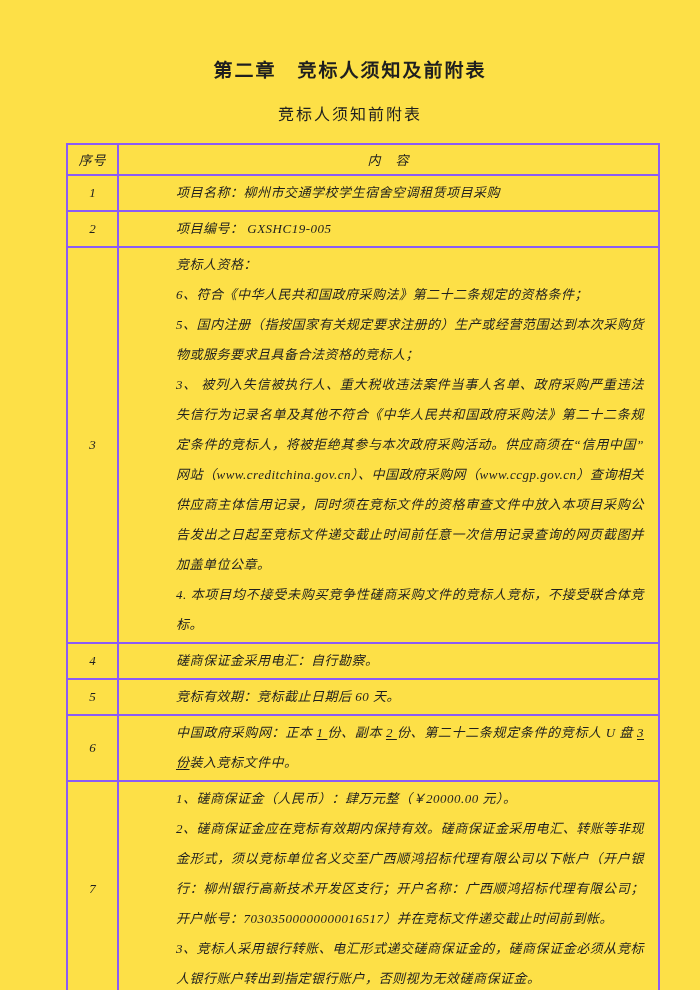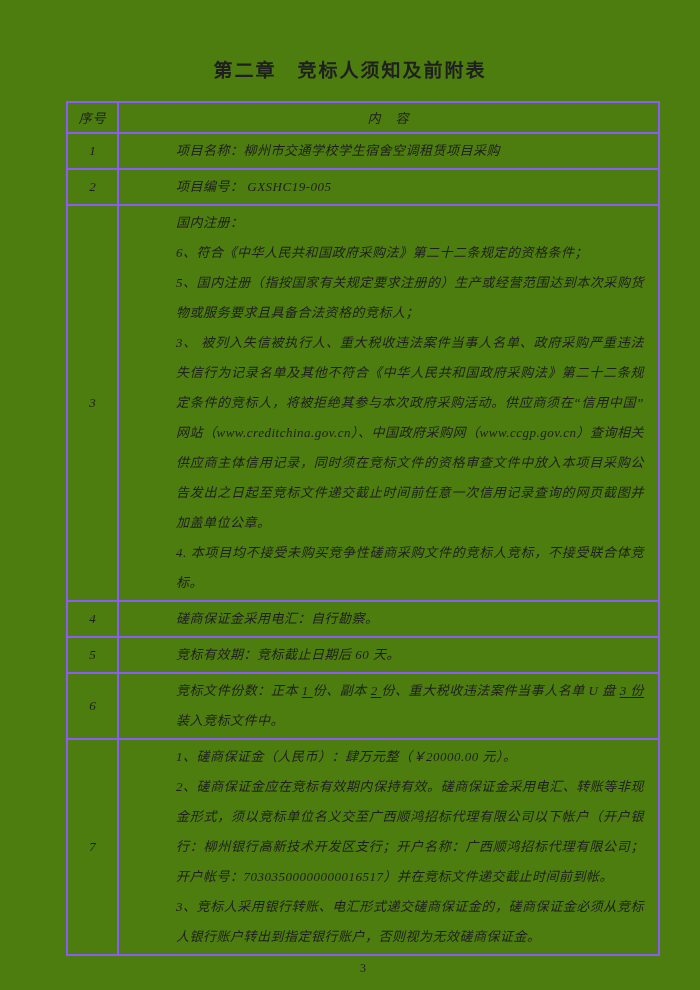--- a/index.html
+++ b/index.html
@@ -7,21 +7,21 @@
   body {
     width: 700px; height: 990px;
     font-family: "Liberation Serif", "DejaVu Serif", serif;
     color: #1f1f1f;
     position: relative;
     overflow: hidden;
   }
   .page {
     width: 700px; height: 990px;
     padding-top: 58px;
-    background: #4d7c0f;
+    background: #fde047;
   }
   .chapter-title {
     text-align: center;
     font-size: 19px;
     font-weight: bold;
     letter-spacing: 2px;
     line-height: 26px;
   }
   .table-title {
     text-align: center;
@@ -68,20 +68,21 @@
     text-align: center;
     font-size: 12px;
     color: #222;
   }
 </style>
 </head>
 <body>
 
 <div class="page">
   <h1 class="chapter-title">第二章　竞标人须知及前附表</h1>
+  <h2 class="table-title">竞标人须知前附表</h2>
 
   <table class="notice-table">
     <thead>
       <tr>
         <th class="col-no">序号</th>
         <th class="col-content">内　容</th>
       </tr>
     </thead>
     <tbody id="table-body">
         <tr>
@@ -92,21 +93,21 @@
         </tr>
         <tr>
           <td class="col-no">2</td>
           <td class="col-content">
             <p>项目编号： GXSHC19-005</p>
           </td>
         </tr>
         <tr>
           <td class="col-no">3</td>
           <td class="col-content">
-            <p>国内注册：</p>
+            <p>竞标人资格：</p>
             <p>6、符合《中华人民共和国政府采购法》第二十二条规定的资格条件；</p>
             <p>5、国内注册（指按国家有关规定要求注册的）生产或经营范围达到本次采购货物或服务要求且具备合法资格的竞标人；</p>
             <p>3、 被列入失信被执行人、重大税收违法案件当事人名单、政府采购严重违法失信行为记录名单及其他不符合《中华人民共和国政府采购法》第二十二条规定条件的竞标人，将被拒绝其参与本次政府采购活动。供应商须在“信用中国”网站（www.creditchina.gov.cn）、中国政府采购网（www.ccgp.gov.cn）查询相关供应商主体信用记录，同时须在竞标文件的资格审查文件中放入本项目采购公告发出之日起至竞标文件递交截止时间前任意一次信用记录查询的网页截图并加盖单位公章。</p>
             <p>4. 本项目均不接受未购买竞争性磋商采购文件的竞标人竞标，不接受联合体竞标。</p>
           </td>
         </tr>
         <tr>
           <td class="col-no">4</td>
           <td class="col-content">
             <p>磋商保证金采用电汇：自行勘察。</p>
@@ -114,21 +115,21 @@
         </tr>
         <tr>
           <td class="col-no">5</td>
           <td class="col-content">
             <p>竞标有效期：竞标截止日期后 60 天。</p>
           </td>
         </tr>
         <tr>
           <td class="col-no">6</td>
           <td class="col-content">
-            <p><span>竞标文件份数：正本 </span><u>1 </u><span>份、副本 </span><u>2 </u><span>份、重大税收违法案件当事人名单 U 盘 </span><u>3 份</u><span>装入竞标文件中。</span></p>
+            <p><span>中国政府采购网：正本 </span><u>1 </u><span>份、副本 </span><u>2 </u><span>份、第二十二条规定条件的竞标人 U 盘 </span><u>3 份</u><span>装入竞标文件中。</span></p>
           </td>
         </tr>
         <tr>
           <td class="col-no">7</td>
           <td class="col-content">
             <p>1、磋商保证金（人民币）：肆万元整（￥20000.00 元）。</p>
             <p>2、磋商保证金应在竞标有效期内保持有效。磋商保证金采用电汇、转账等非现金形式，须以竞标单位名义交至广西顺鸿招标代理有限公司以下帐户（开户银行：柳州银行高新技术开发区支行；开户名称：广西顺鸿招标代理有限公司；开户帐号：70303500000000016517）并在竞标文件递交截止时间前到帐。</p>
             <p>3、竞标人采用银行转账、电汇形式递交磋商保证金的，磋商保证金必须从竞标人银行账户转出到指定银行账户，否则视为无效磋商保证金。</p>
           </td>
         </tr>

